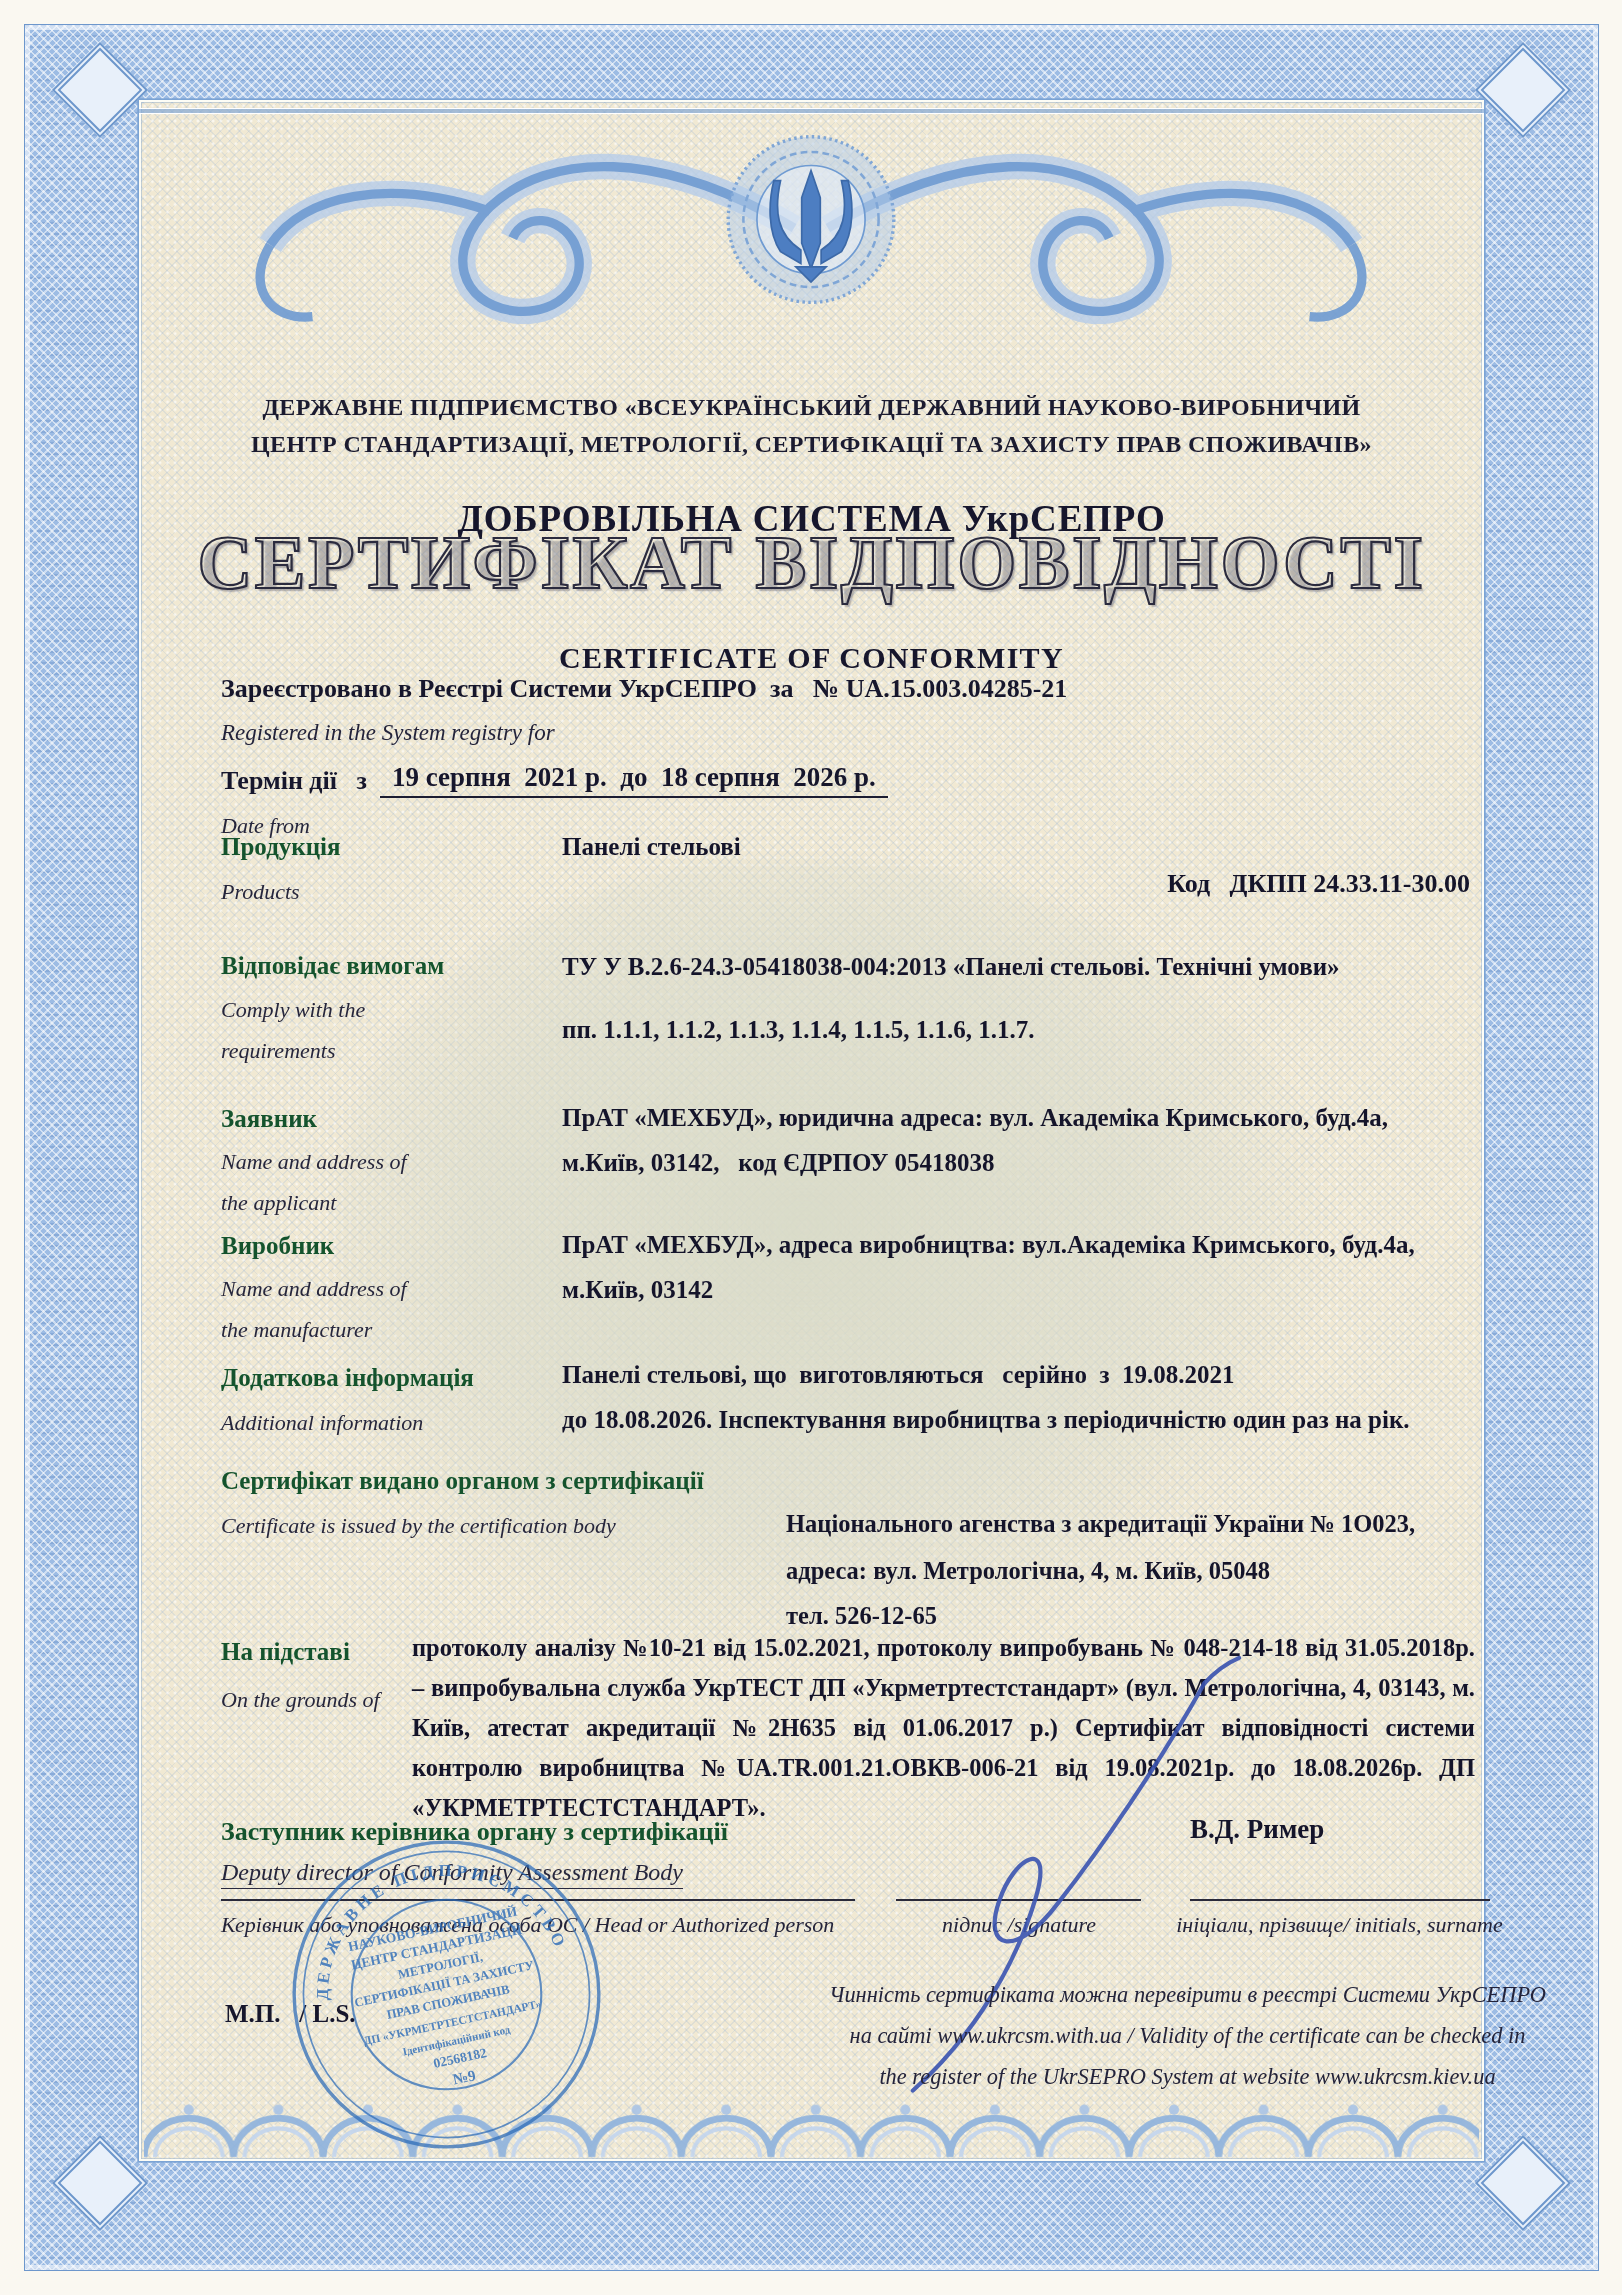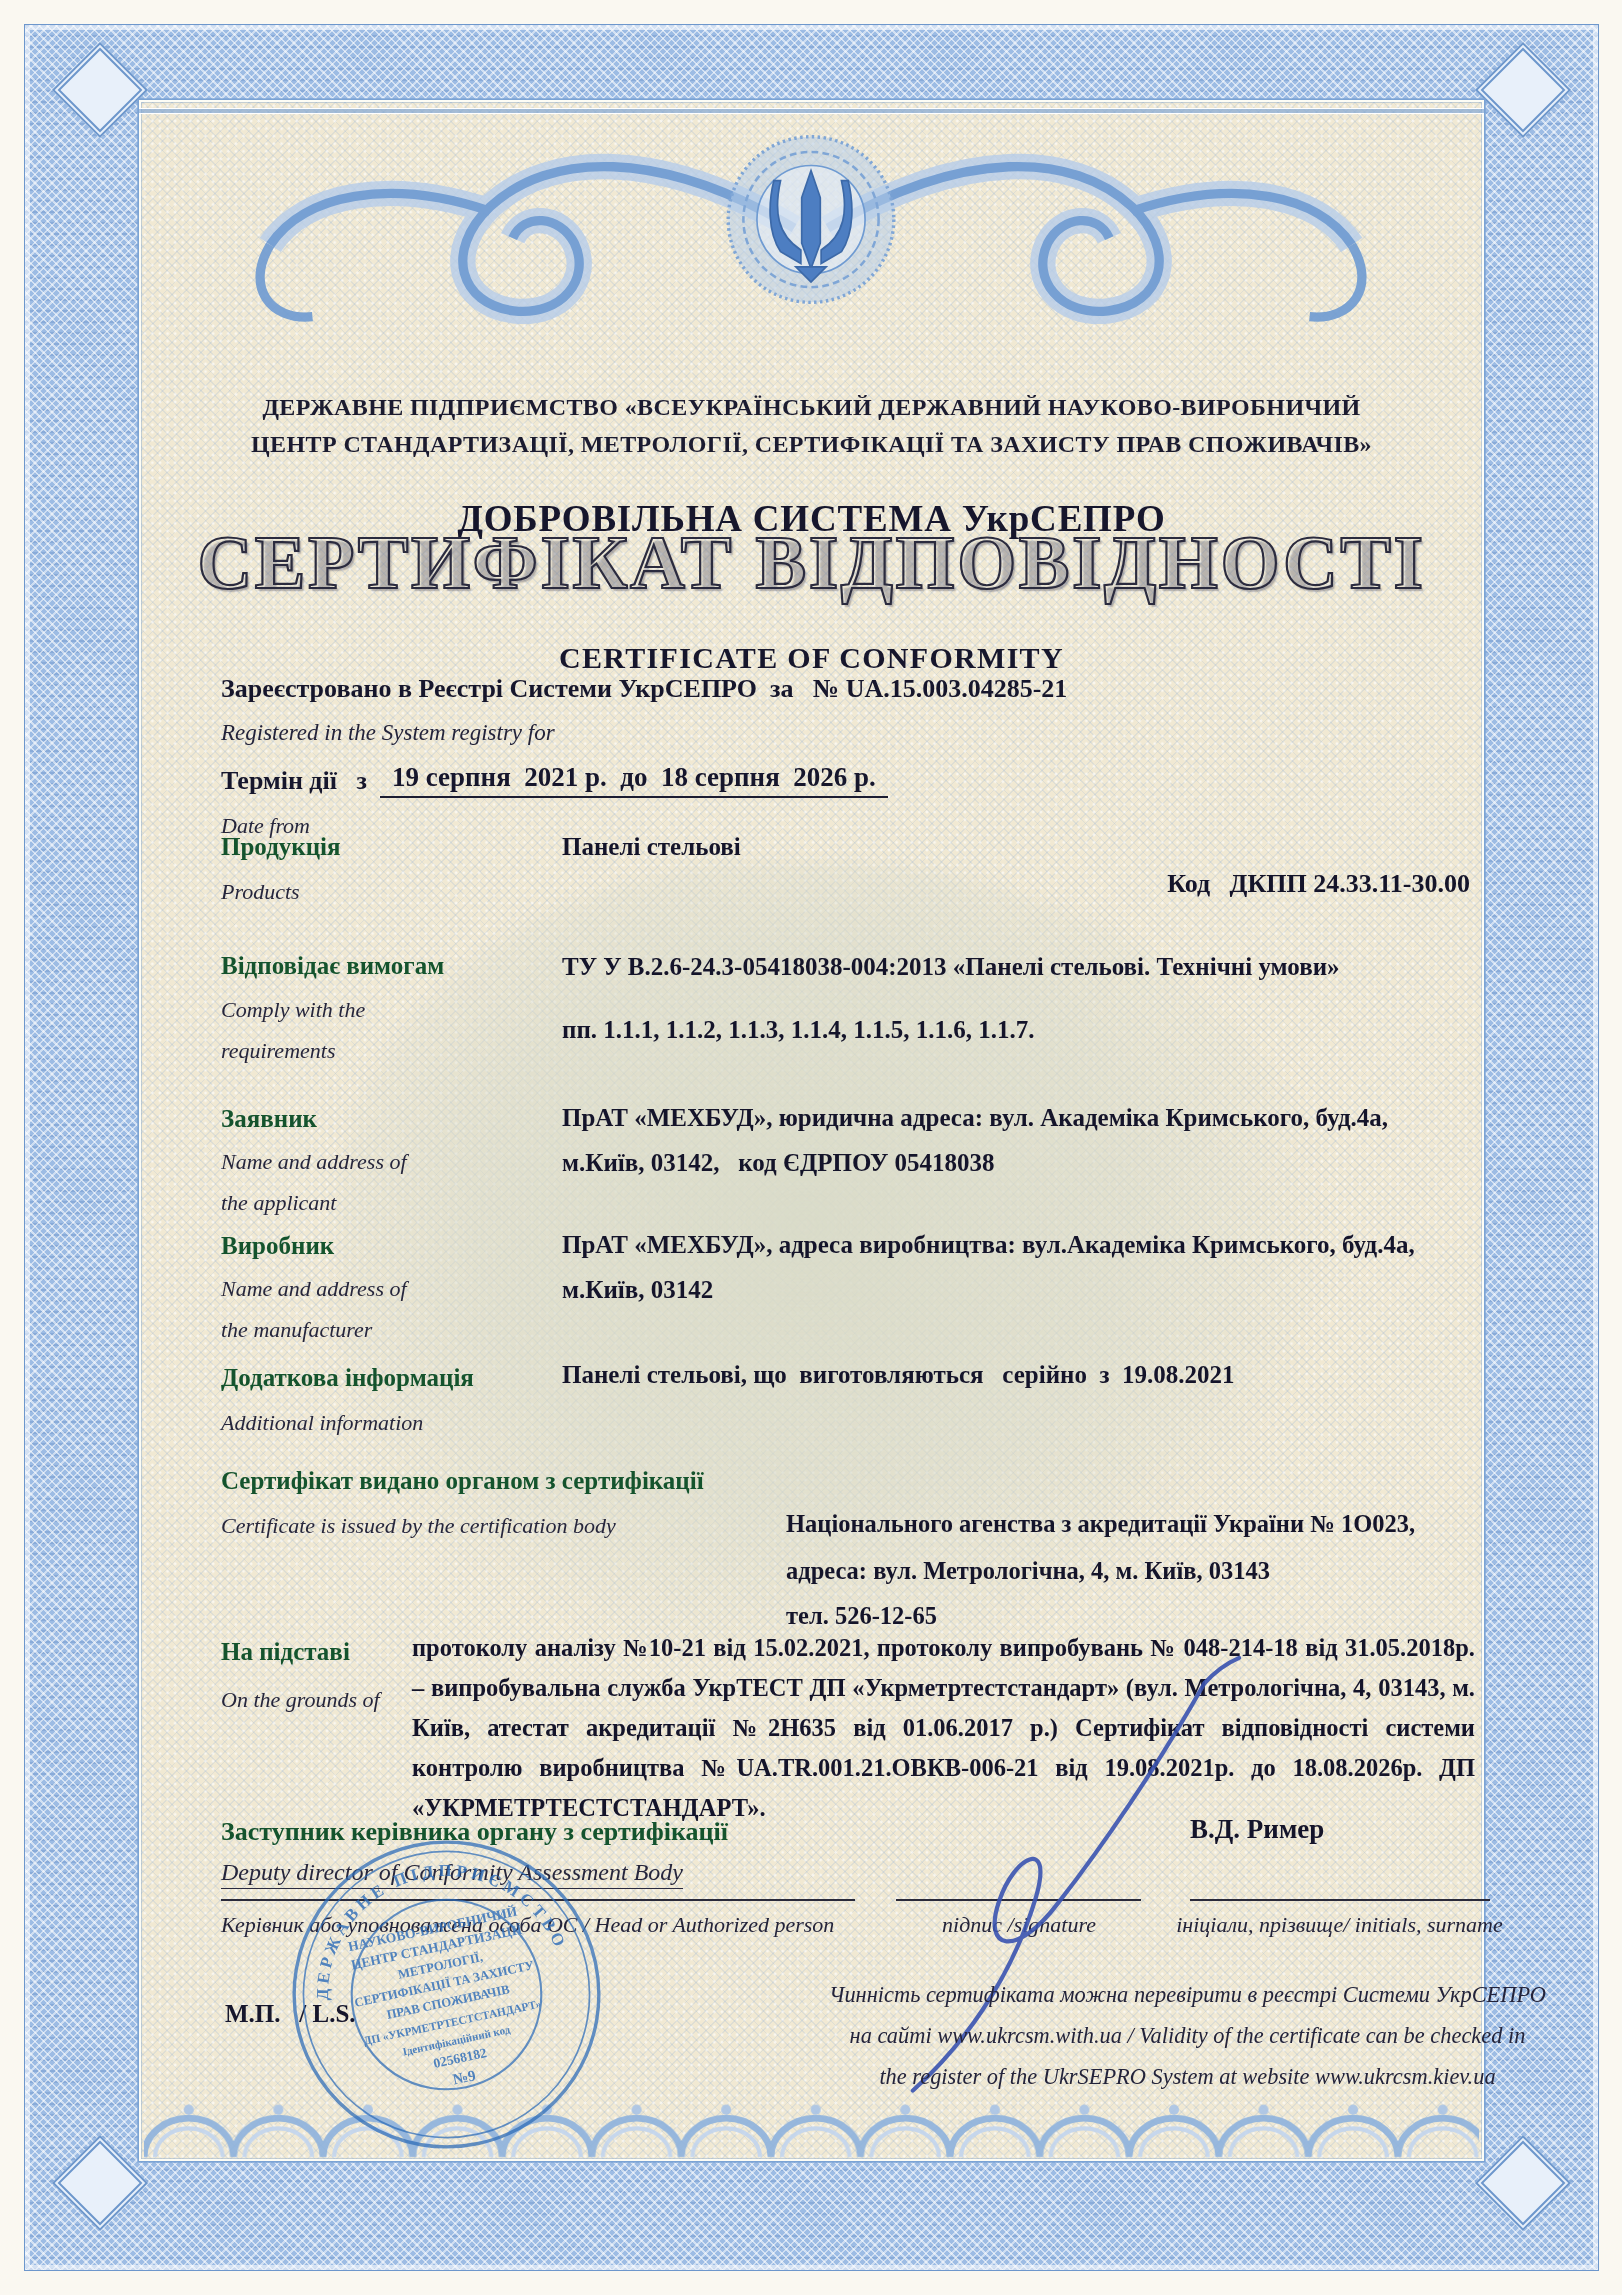--- a/index.html
+++ b/index.html
@@ -158,25 +158,26 @@
 
   <div class="abs label" style="top:1232px;left:221px;">Виробник</div>
   <div class="abs label-en" style="top:1276px;left:221px;">Name and address of</div>
   <div class="abs label-en" style="top:1317px;left:221px;">the manufacturer</div>
   <div class="abs val" style="top:1231px;left:562px;width:955px;">ПрАТ «МЕХБУД», адреса виробництва: вул.Академіка Кримського, буд.4а,</div>
   <div class="abs val" style="top:1276px;left:562px;">м.Київ, 03142</div>
 
   <div class="abs label" style="top:1364px;left:221px;">Додаткова інформація</div>
   <div class="abs label-en" style="top:1410px;left:221px;">Additional information</div>
   <div class="abs val pre" style="top:1361px;left:562px;">Панелі стельові, що  виготовляються   серійно  з  19.08.2021</div>
+  <div class="abs val" style="top:1406px;left:562px;width:947px;">до  18.08.2026.  Інспектування виробництва з періодичністю один раз на рік.</div>
 
   <div class="abs label" style="top:1467px;left:221px;">Сертифікат видано органом з сертифікації</div>
   <div class="abs label-en" style="top:1513px;left:221px;">Certificate is issued by the certification body</div>
   <div class="abs val" style="top:1510px;left:786px;width:693px;font-size:24.5px;">Національного агенства з акредитації України № 1О023,</div>
-  <div class="abs val" style="top:1557px;left:786px;width:693px;font-size:24.5px;">адреса: вул. Метрологічна, 4, м. Київ, 03143</div>
+  <div class="abs val" style="top:1557px;left:786px;width:693px;font-size:24.5px;">адреса: вул. Метрологічна, 4, м. Київ, 05048</div>
   <div class="abs val" style="top:1602px;left:786px;width:693px;font-size:24.5px;">тел. 526-12-65</div>
 
   <div class="abs label" style="top:1638px;left:221px;">На підставі</div>
   <div class="abs label-en" style="top:1687px;left:221px;">On the grounds of</div>
   <div class="abs val" style="top:1628px;left:412px;width:1063px;font-size:24.5px;line-height:40px;text-align:justify;">протоколу аналізу  №10-21 від 15.02.2021, протоколу випробувань № 048-214-18 від 31.05.2018р. – випробувальна служба УкрТЕСТ ДП «Укрметртестстандарт» (вул. Метрологічна, 4, 03143, м. Київ, атестат акредитації №2Н635 від 01.06.2017 р.) Сертифікат відповідності системи контролю виробництва №UA.TR.001.21.ОВКВ-006-21 від 19.08.2021р. до 18.08.2026р. ДП «УКРМЕТРТЕСТСТАНДАРТ».</div>
 
   <div class="abs label" style="top:1817px;left:221px;font-size:26px;">Заступник керівника органу з сертифікації</div>
   <div class="abs" style="top:1859px;left:221px;">
     <span class="label-en underlined" style="font-size:24px;">Deputy director of Conformity Assessment Body</span>
   </div>

